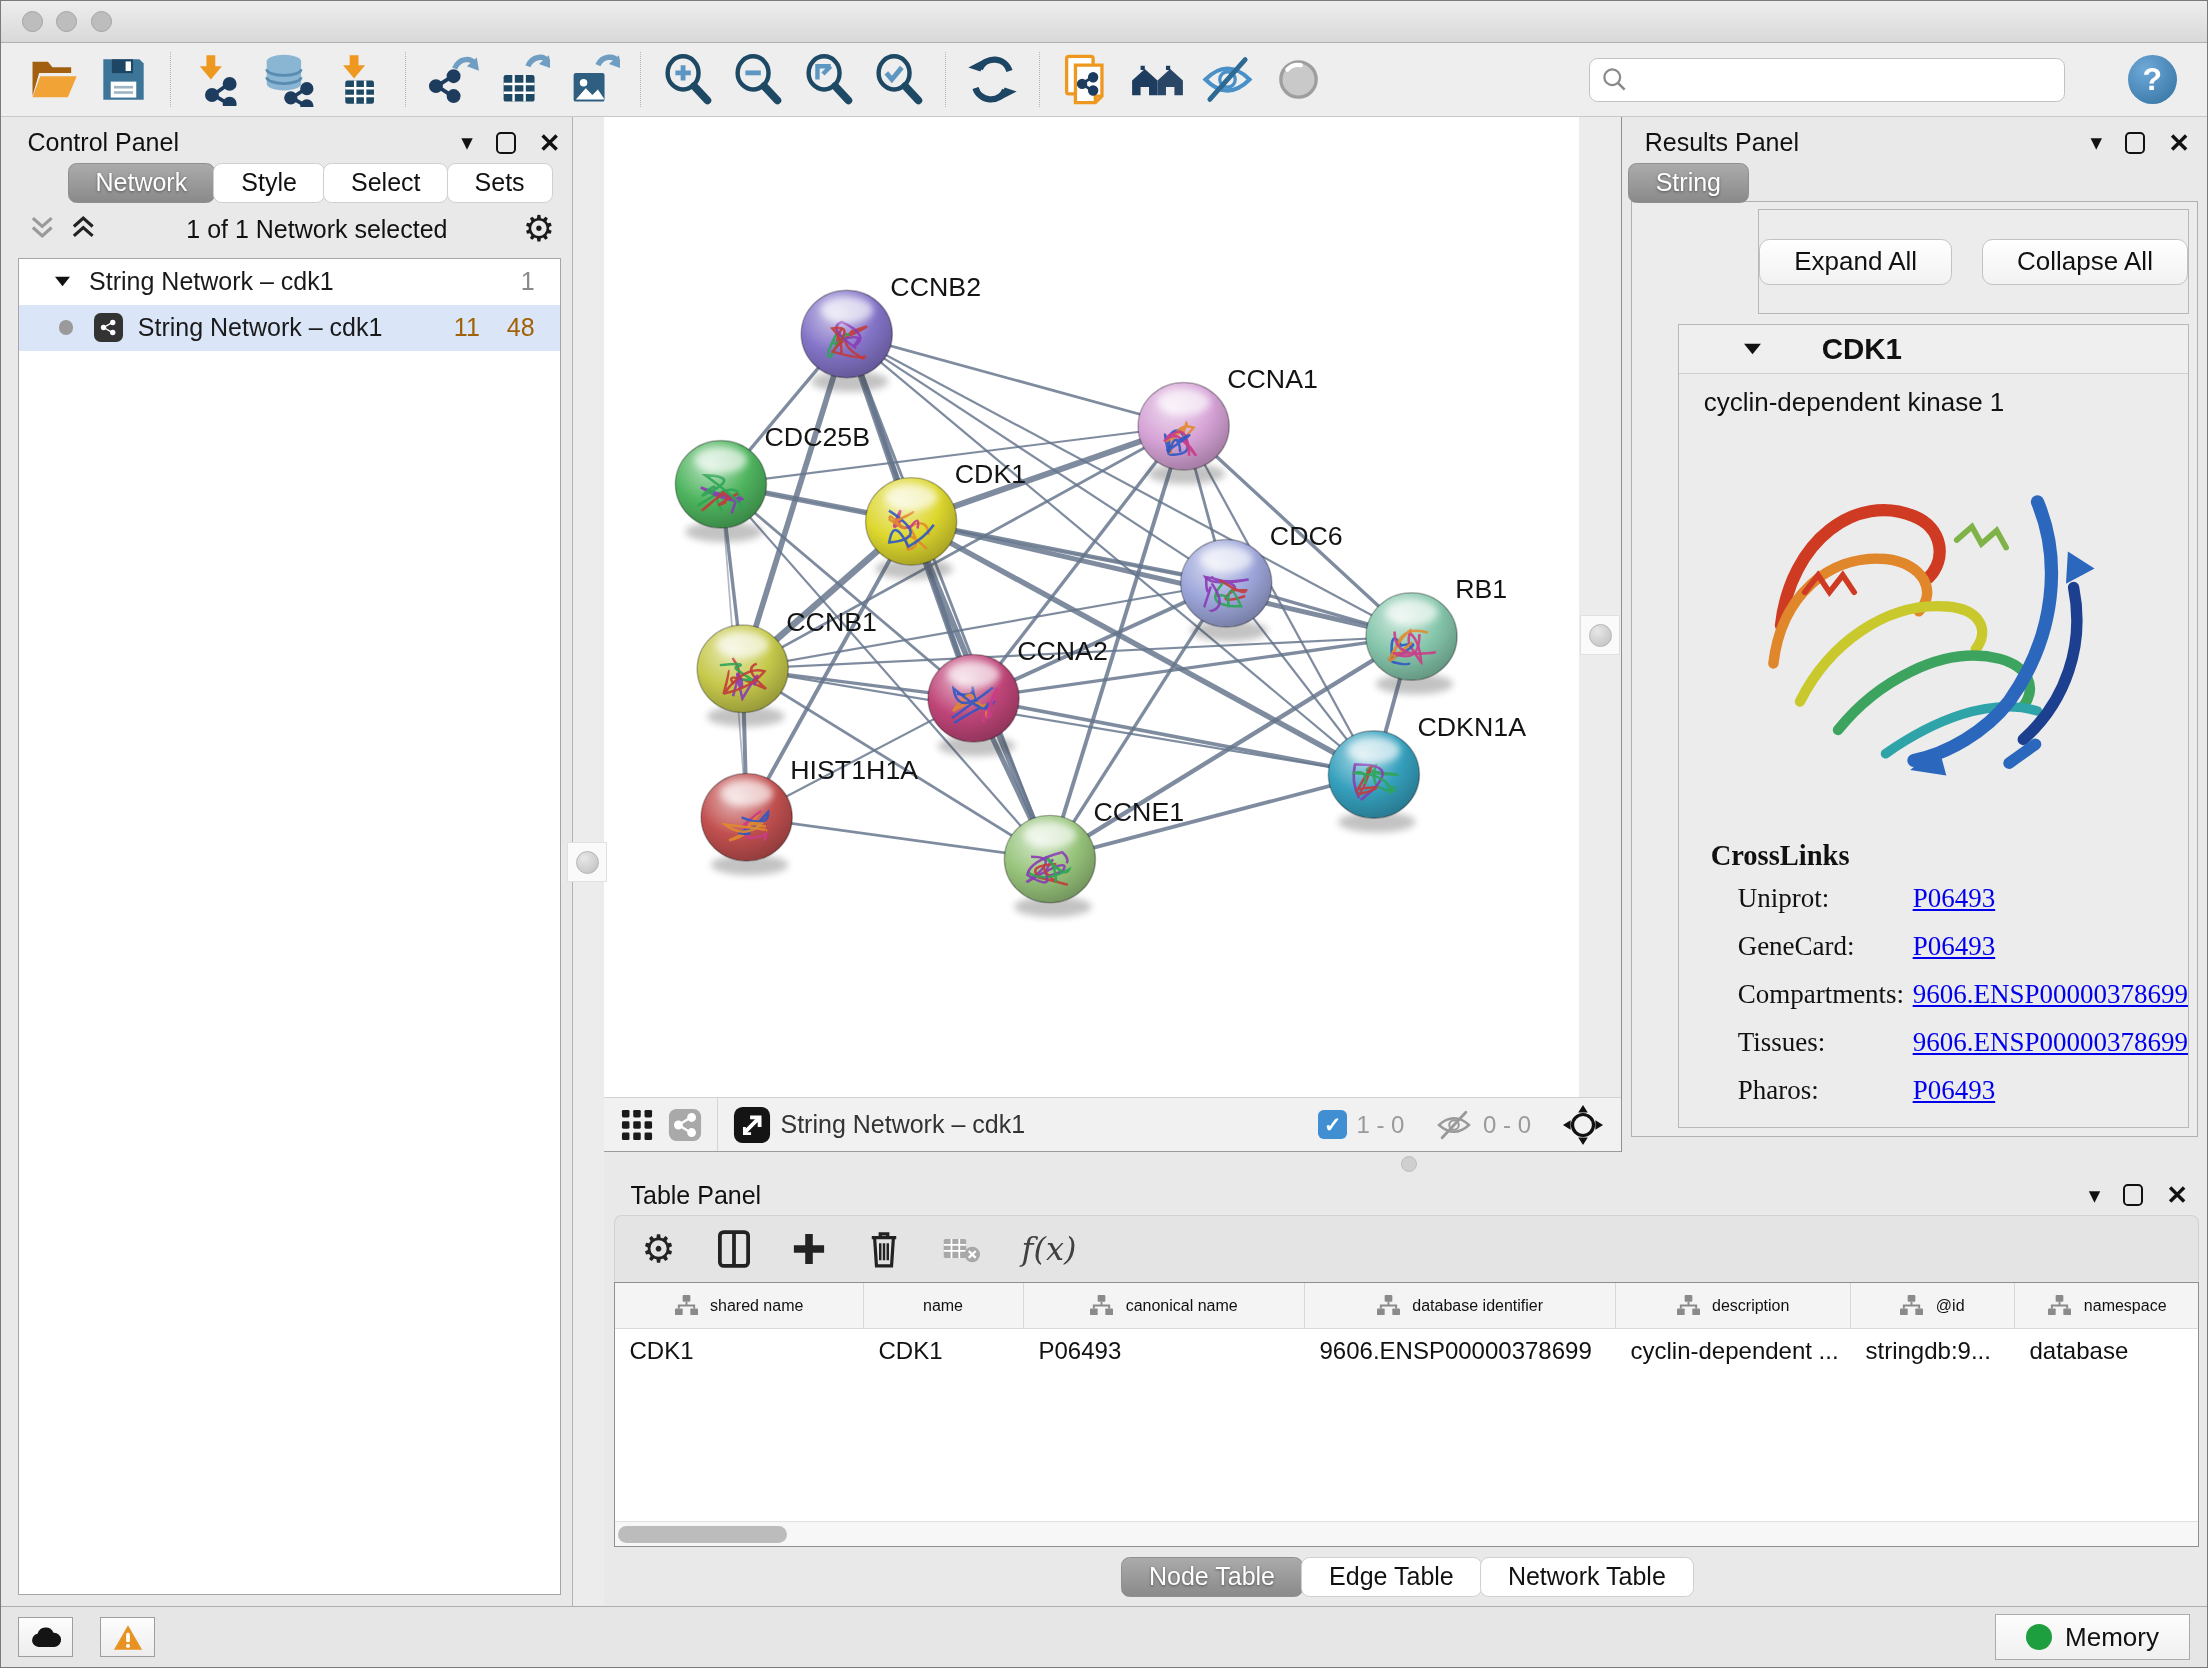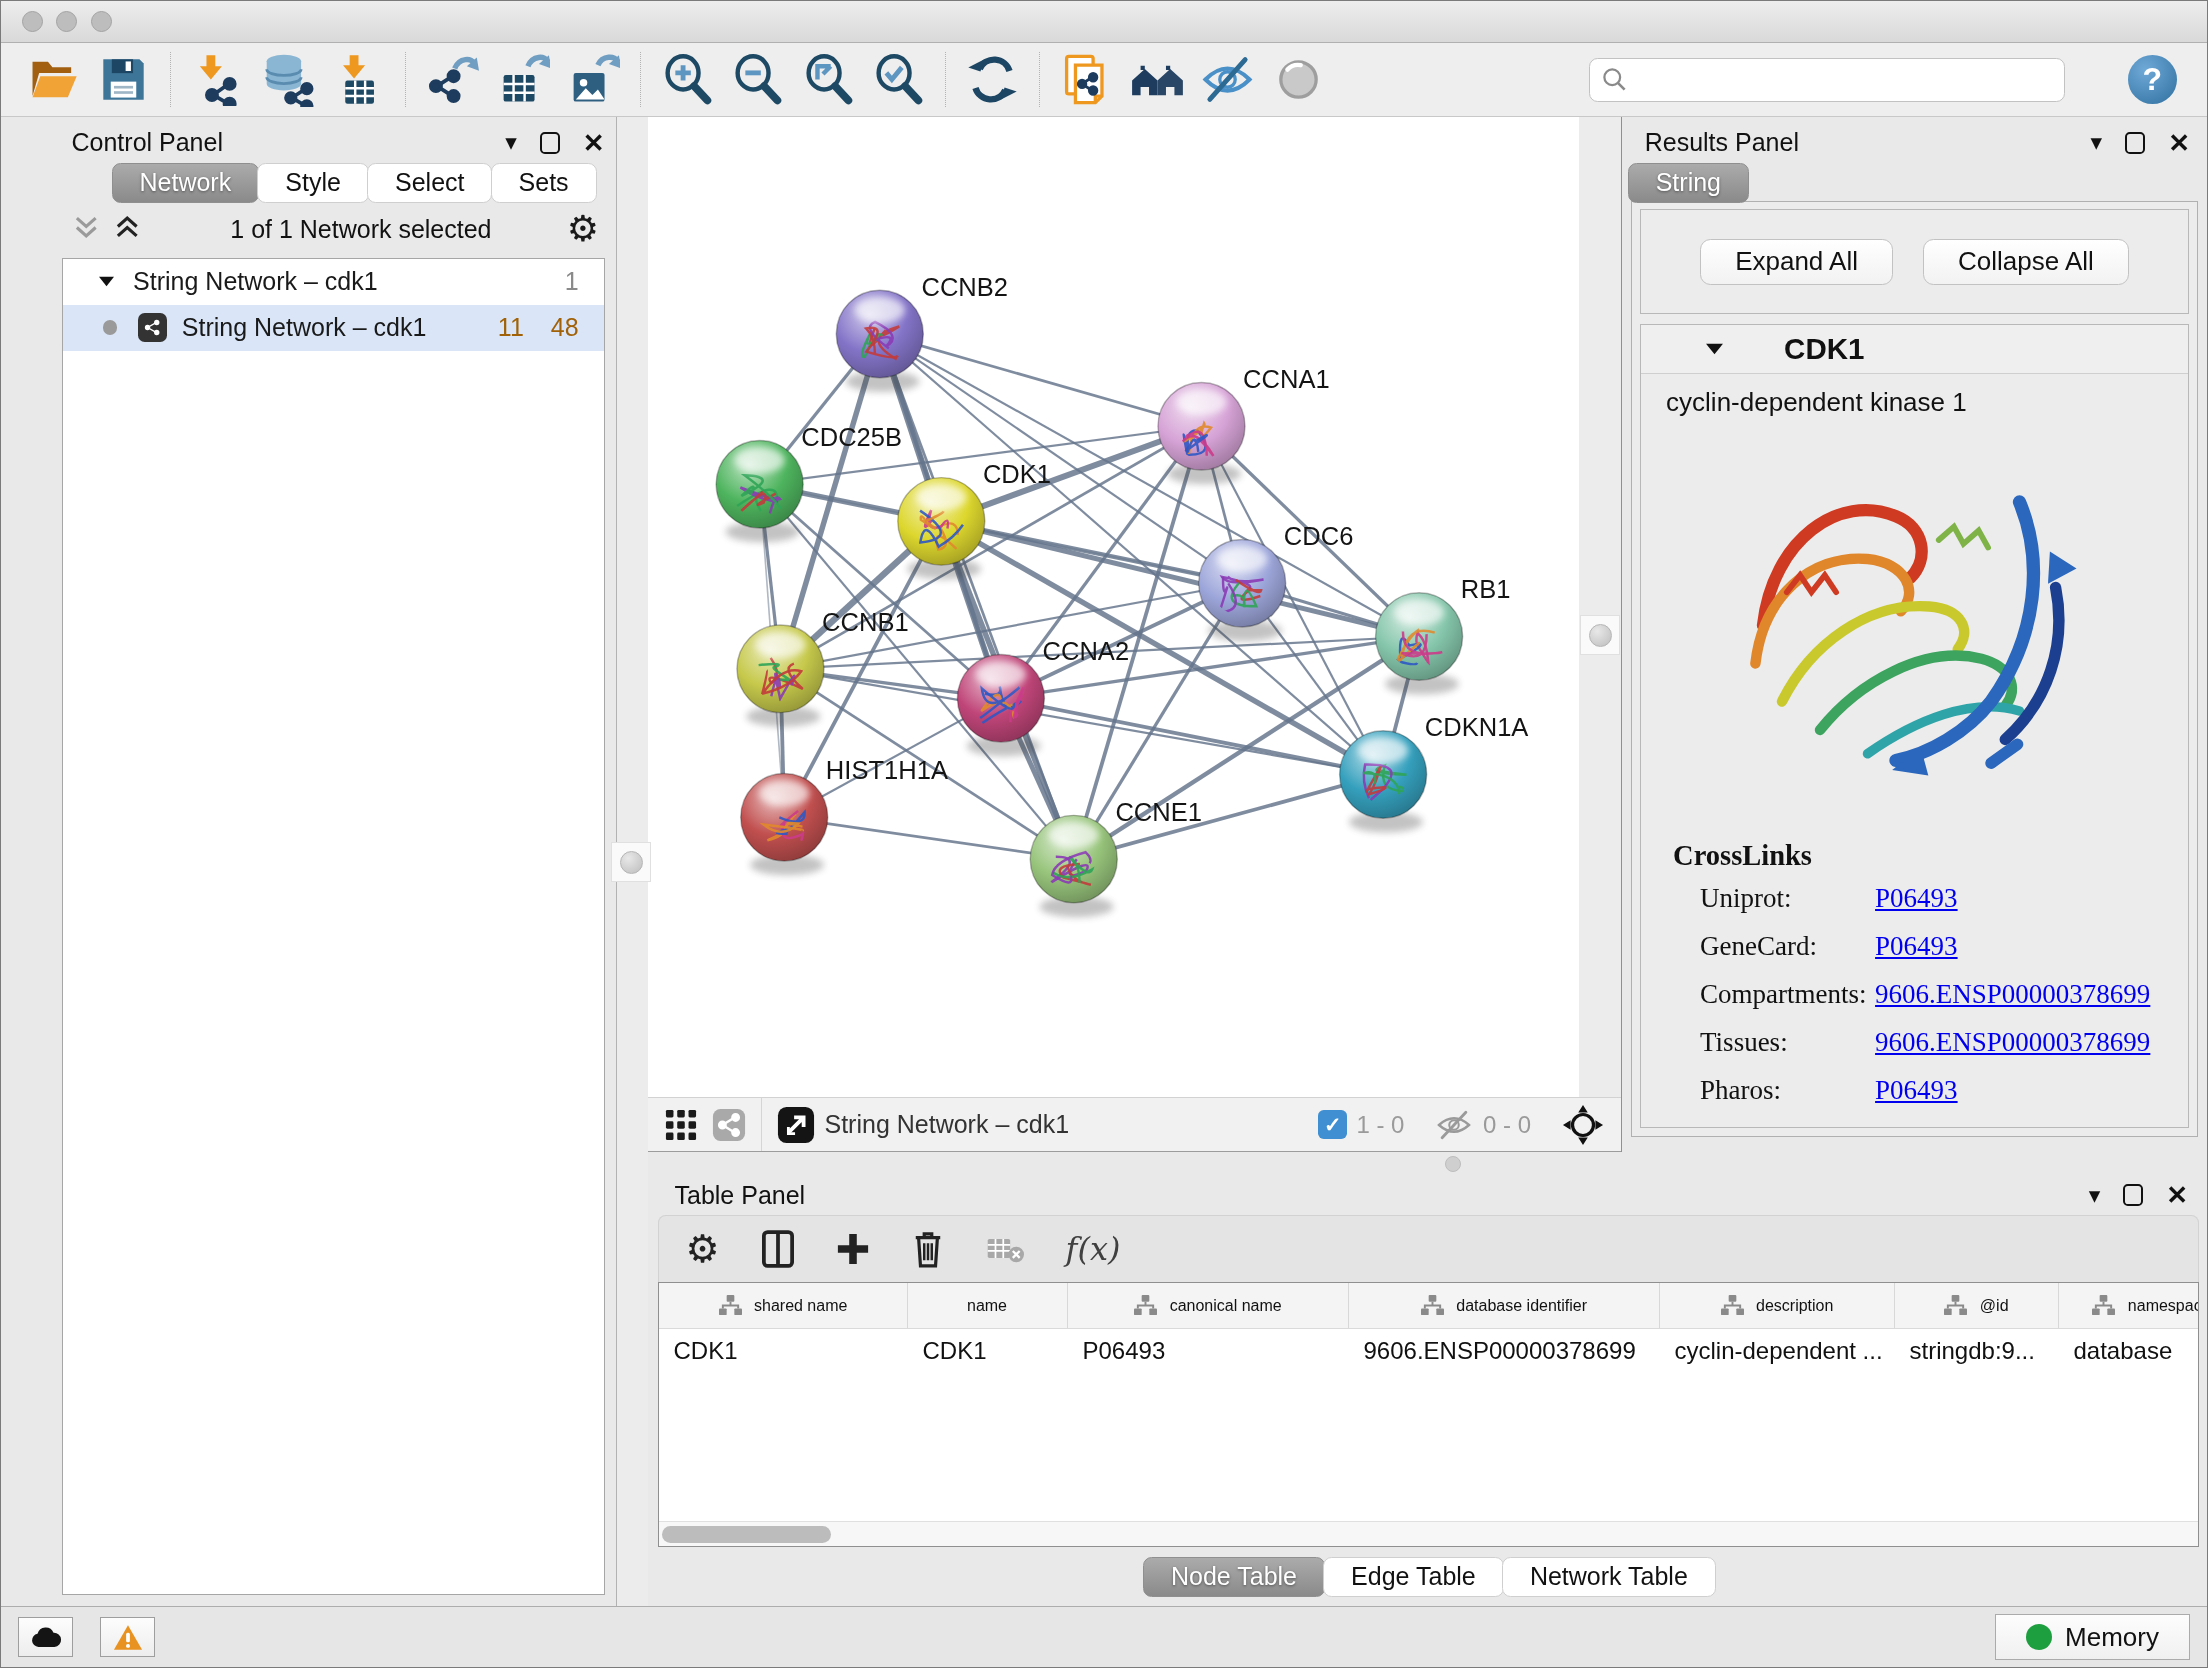--- a/index.html
+++ b/index.html
@@ -16,21 +16,21 @@
   
   .toolbar { height:74px; background:#eeeeee; border-bottom:1px solid #c8c8c8; display:flex; align-items:center; padding:0 17px; flex:0 0 auto; }
   .tbtn { width:59px; height:59px; display:flex; align-items:center; justify-content:center; margin:0 5.7px; }
   .tsep { width:0; height:55px; border-left:1.9px dotted #b3b3b3; margin:0 11.4px; }
   .tspacer { flex:1; }
   .searchbox { width:476px; height:44px; background:#fff; border:1.9px solid #c2c2c2; border-radius:8.6px; display:flex; align-items:center; padding:0 11.4px; margin-right:63px; }
   .searchbox input { border:none; outline:none; font-size:23px; width:409px; background:transparent; font-family:"Liberation Sans",sans-serif; }
   .helpbtn { width:49px; height:49px; border-radius:50%; background:radial-gradient(circle at 35% 30%, #6fa9d8, #2f6f9f); color:#fff; font-size:32px; font-weight:bold; display:flex; align-items:center; justify-content:center; margin-right:13.3px; }
 
   
-  .content { flex:1; display:flex; min-height:0;padding-left:44px; }
+  .content { flex:1; display:flex; min-height:0; }
 
   
   .control-panel { width:571px; background:#e9e9e9; display:flex; flex-direction:column; padding:5.7px 0 7.6px 9.5px; }
   .panel-header { height:40px; display:flex; align-items:center; font-size:25px; color:#111; padding:0 11.4px 0 17px; flex:0 0 auto; }
   .ph-icons { margin-left:auto; display:flex; align-items:center; gap:23px; }
   .tri-down { font-size:23px; color:#111; line-height:1; }
   .float-box { width:20px; height:22px; border:2.9px solid #111; border-radius:4.8px; }
   .close-x { font-size:26px; font-weight:bold; color:#111; line-height:1; }
   .tabrow { display:flex; padding-left:57px; flex:0 0 auto; position:relative; z-index:2; }
   .tab { height:40px; padding:0 27px; background:#fff; border:1px solid #cfcfcf; border-radius:8.6px; display:flex; align-items:center; font-size:25px; margin-right:-1.9px; color:#111; }
@@ -67,21 +67,21 @@
   .net-footer { height:55px; background:#f1f1f1; border-top:1px solid #d2d2d2; border-bottom:1.9px solid #9c9c9c; display:flex; align-items:center; padding:0 17px; flex:0 0 auto; }
   .nf-sep { width:0; height:100%; border-left:1px solid #d5d5d5; margin:0 15px; }
   .nf-title { font-size:25px; color:#333; margin-left:9.5px; }
   .nf-right { margin-left:auto; display:flex; align-items:center; }
   .nf-count { font-size:24px; color:#9a9a9a; margin-left:9.5px; }
   .checkbox { width:28.5px; height:28.5px; border-radius:5.7px; background:#3f8fd2; display:flex; align-items:center; justify-content:center; color:#fff; font-size:21px; font-weight:bold; }
 
   
   .results-panel { width:586px; background:#e9e9e9; border-left:1.9px solid #909090; display:flex; flex-direction:column; padding:5.7px 5.7px 15px 5.7px; }
   .rp-tabrow { display:flex; justify-content:flex-start; flex:0 0 auto; position:relative; z-index:2; margin-bottom:-1.9px; }
-  .rp-box { flex:1; border:1.9px solid #b0b0b0; background:#ececec; margin:0 3.8px; padding:7.6px; display:flex; flex-direction:column; min-height:0; }
+  .rp-box { flex:1; border:1.9px solid #b0b0b0; background:#ececec; margin:0 3.8px; padding:7.6px; display:flex; flex-direction:column; min-height:0;align-items:flex-end; }
   .rp-buttons { border:1.9px solid #b8b8b8; height:105px; display:flex; align-items:center; justify-content:center; gap:30px; flex:0 0 auto; margin-bottom:9.5px; }
   .rp-btn { height:46px; padding:0 34px; background:linear-gradient(#ffffff,#f2f2f2); border:1.9px solid #c2c2c2; border-radius:10.5px; font-size:26px; display:flex; align-items:center; color:#111; }
   .rp-section { flex:1; border:1.9px solid #b8b8b8; display:flex; flex-direction:column; min-height:0; background:#ececec; }
   .rp-sec-header { height:49px; display:flex; align-items:center; border-bottom:1px solid #cfcfcf; padding-left:63px; gap:59px; flex:0 0 auto; background:#efefef; }
   .rp-sec-header .sym { font-size:29.5px; font-weight:bold; color:#111; }
   .rp-desc { font-size:26px; color:#111; padding:13.3px 0 0 25px; }
   .rp-ribbon { display:flex; justify-content:center; padding:7.6px 0 0 0; }
   .crosslinks { font-family:"Liberation Serif", serif; padding:15px 0 0 32px; }
   .crosslinks h3 { font-size:28.5px; color:#111; margin-bottom:11.4px; }
   .cl-row { display:flex; font-size:27px; margin-bottom:17px; }

